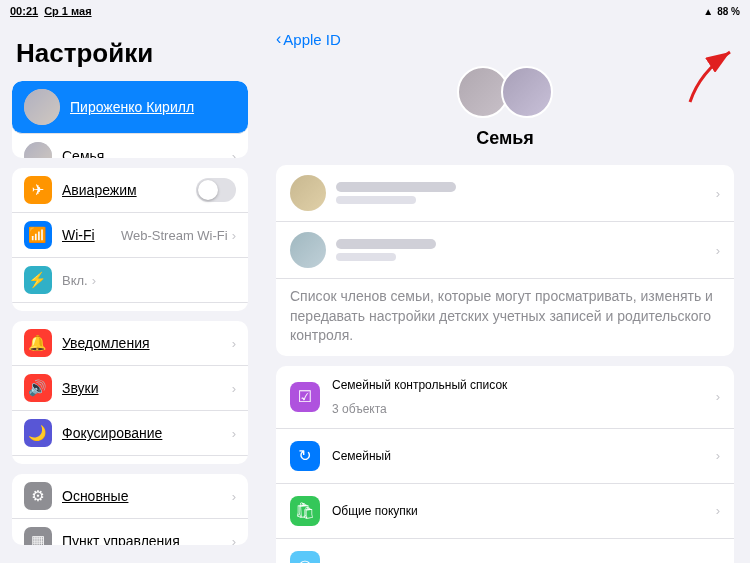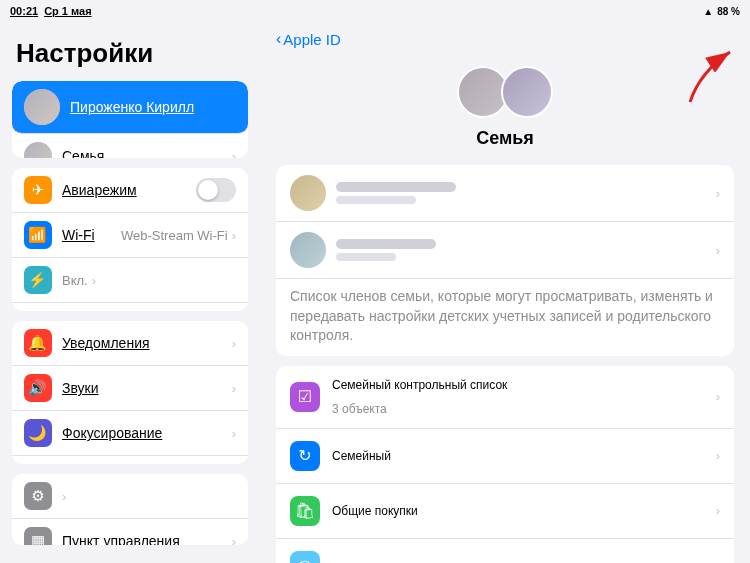--- a/index.html
+++ b/index.html
@@ -406,20 +406,23 @@
       <div class="sidebar-item">
         
         
         
       </div>
     </div>
 
     <div class="sidebar-section">
       <div class="sidebar-item">
         <div class="icon-box icon-gray">⚙</div>
+        <div class="item-text">
+          <div class="item-label">Основные</div>
+        </div>
         <span class="chevron">›</span>
       </div>
       <div class="sidebar-item">
         <div class="icon-box icon-gray">▦</div>
         <div class="item-text">
           <div class="item-label">Пункт управления</div>
         </div>
         <span class="chevron">›</span>
       </div>
     </div>

